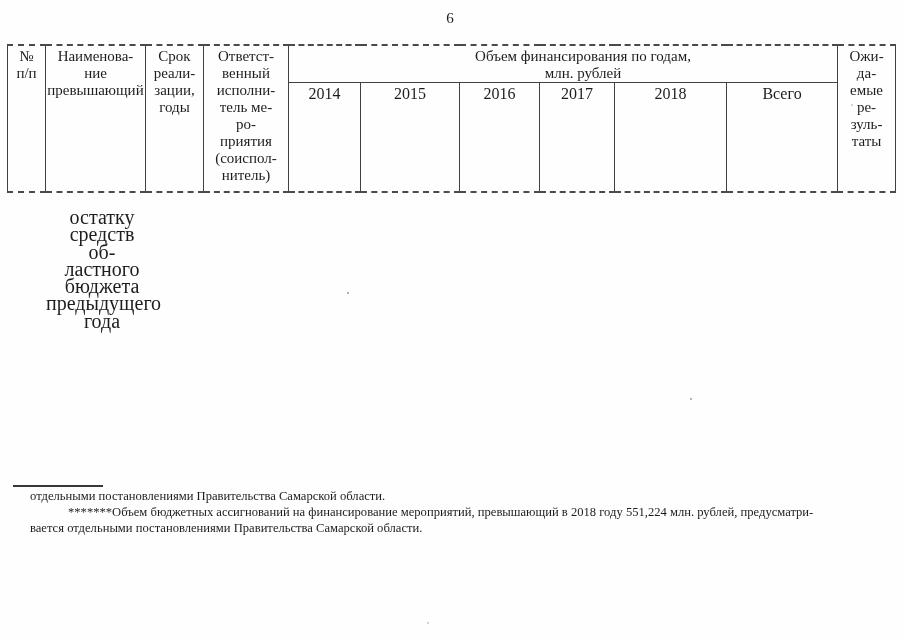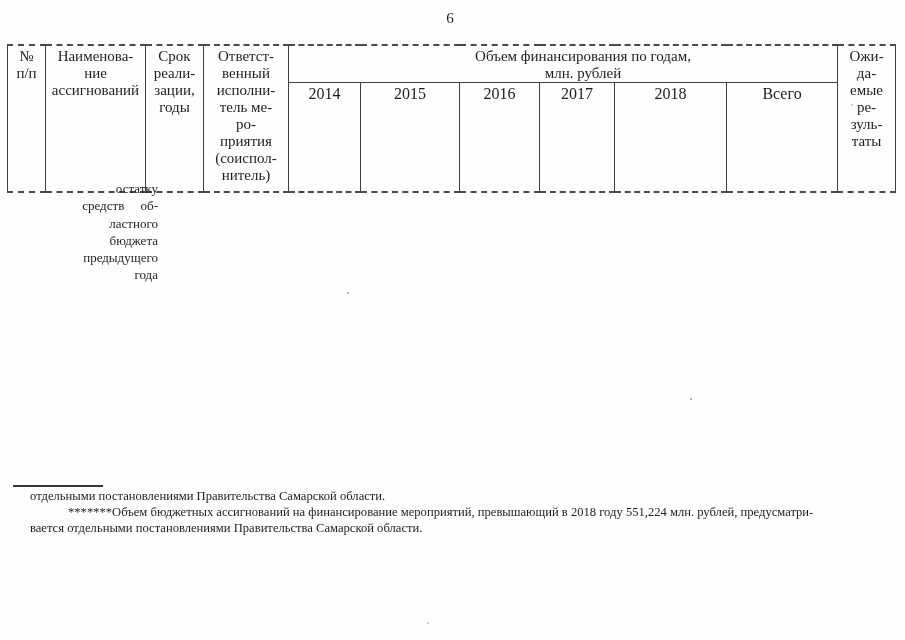--- a/index.html
+++ b/index.html
@@ -40,26 +40,26 @@
     white-space: pre-line;
     overflow: hidden;
   }
   .doc-table tr.top-row > td { border-top: 2px dashed #4a4a4a; }
   .doc-table td.bottom-dashed { border-bottom: 2px dashed #4a4a4a; }
   .doc-table td.funding-cell { border-bottom: 1px solid #414141; height: 34px; padding-left: 40px; }
   .doc-table tr.years-row > td { height: 109px; font-size: 16px; margin-left: 8px; }
   .body-fragment {
     position: absolute;
     left: 46px;
-    top: 180px;
+    top: 209px;
     width: 112px;
-    font-size: 13px;
+    font-size: 20px;
     line-height: 17.3px;
     white-space: pre-wrap;
-    text-align: right;
+    text-align: center;
   }
   .footnote-rule {
     position: absolute;
     left: 13px;
     top: 485px;
     width: 90px;
     height: 2px;
     background: #383838;
   }
   .footnotes {
@@ -100,21 +100,21 @@
       <col style="width:112px">
       <col style="width:111px">
       <col style="width:58px">
     </colgroup>
     <tbody>
       <tr class="top-row">
         <td rowspan="2" class="bottom-dashed">№
 п/п</td>
         <td rowspan="2" class="bottom-dashed">Наименова-
 ние
-ассигнований</td>
+превышающий</td>
         <td rowspan="2" class="bottom-dashed">Срок
 реали-
 зации,
 годы</td>
         <td rowspan="2" class="bottom-dashed">Ответст-
 венный
 исполни-
 тель ме-
 ро-
 приятия

